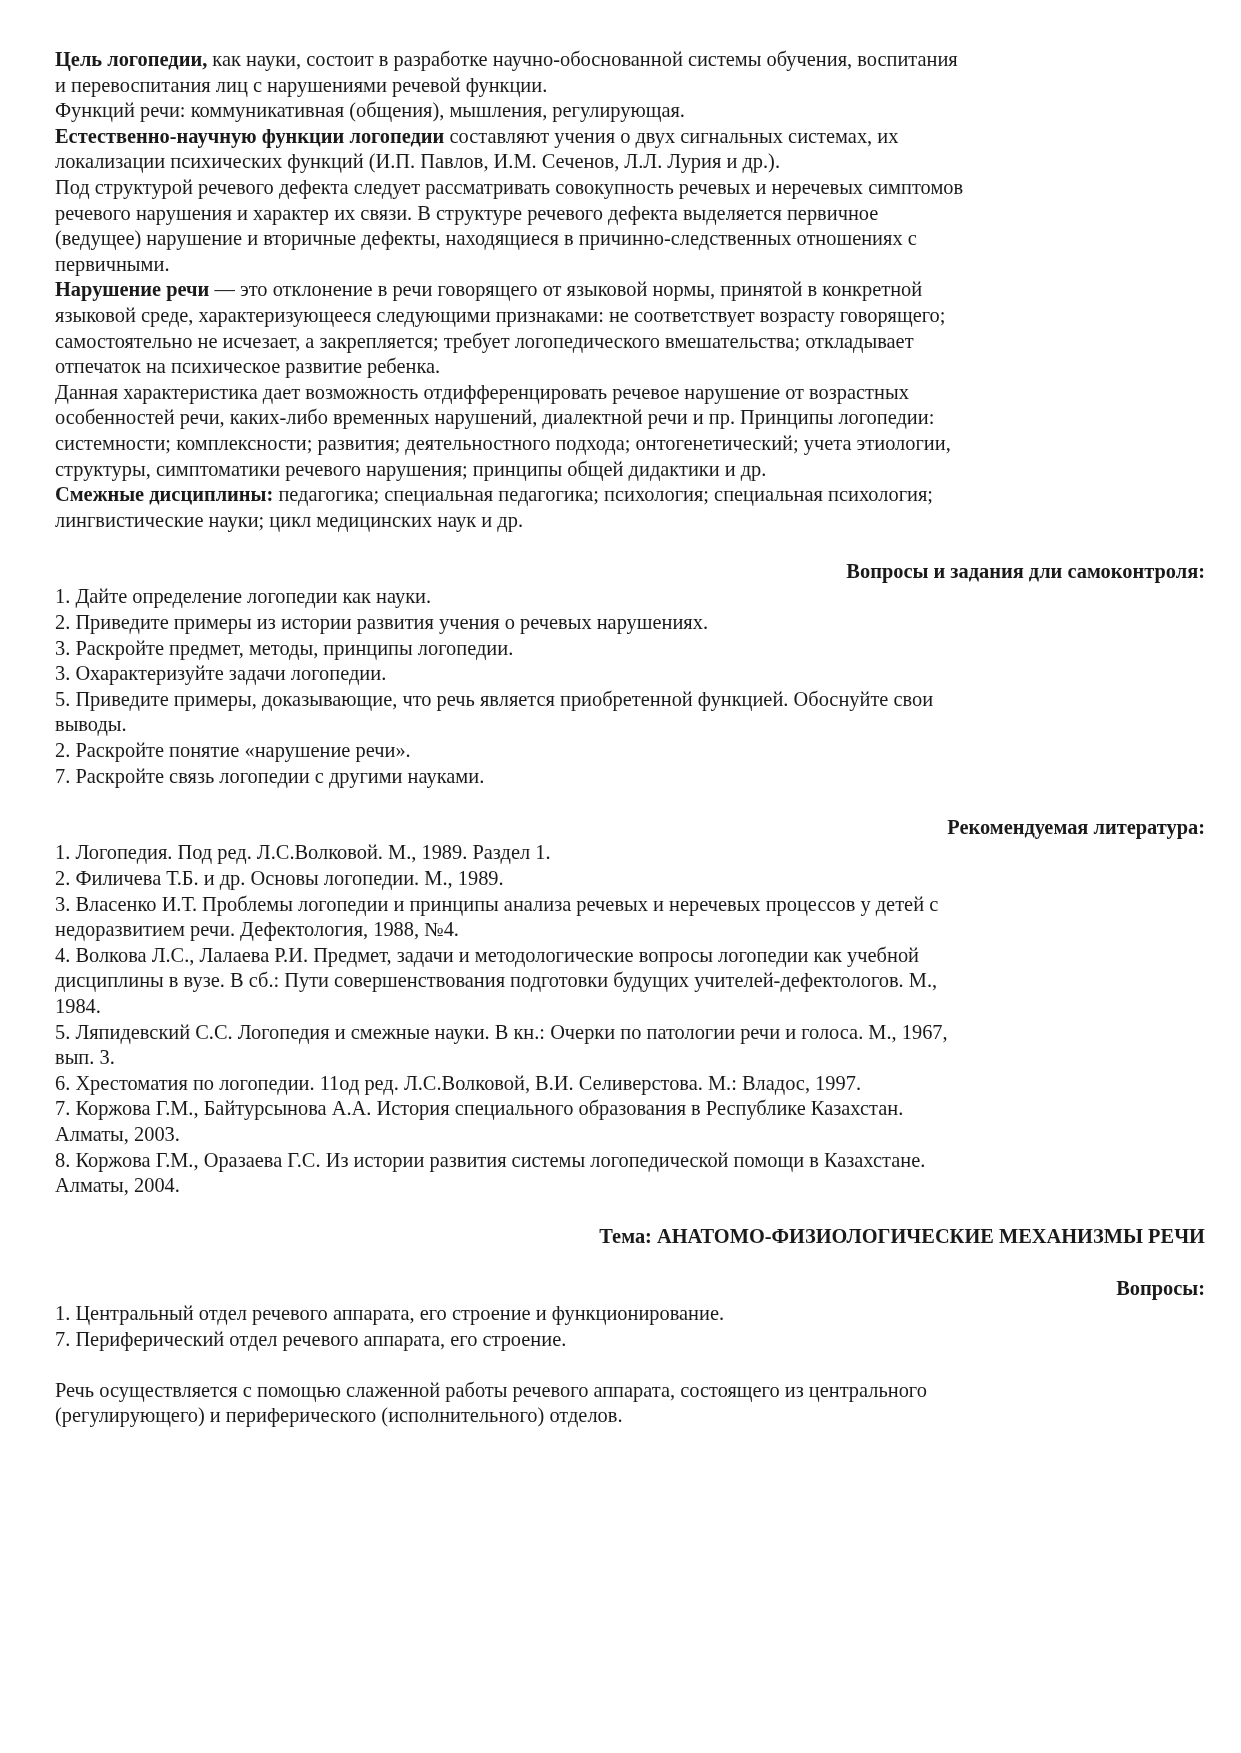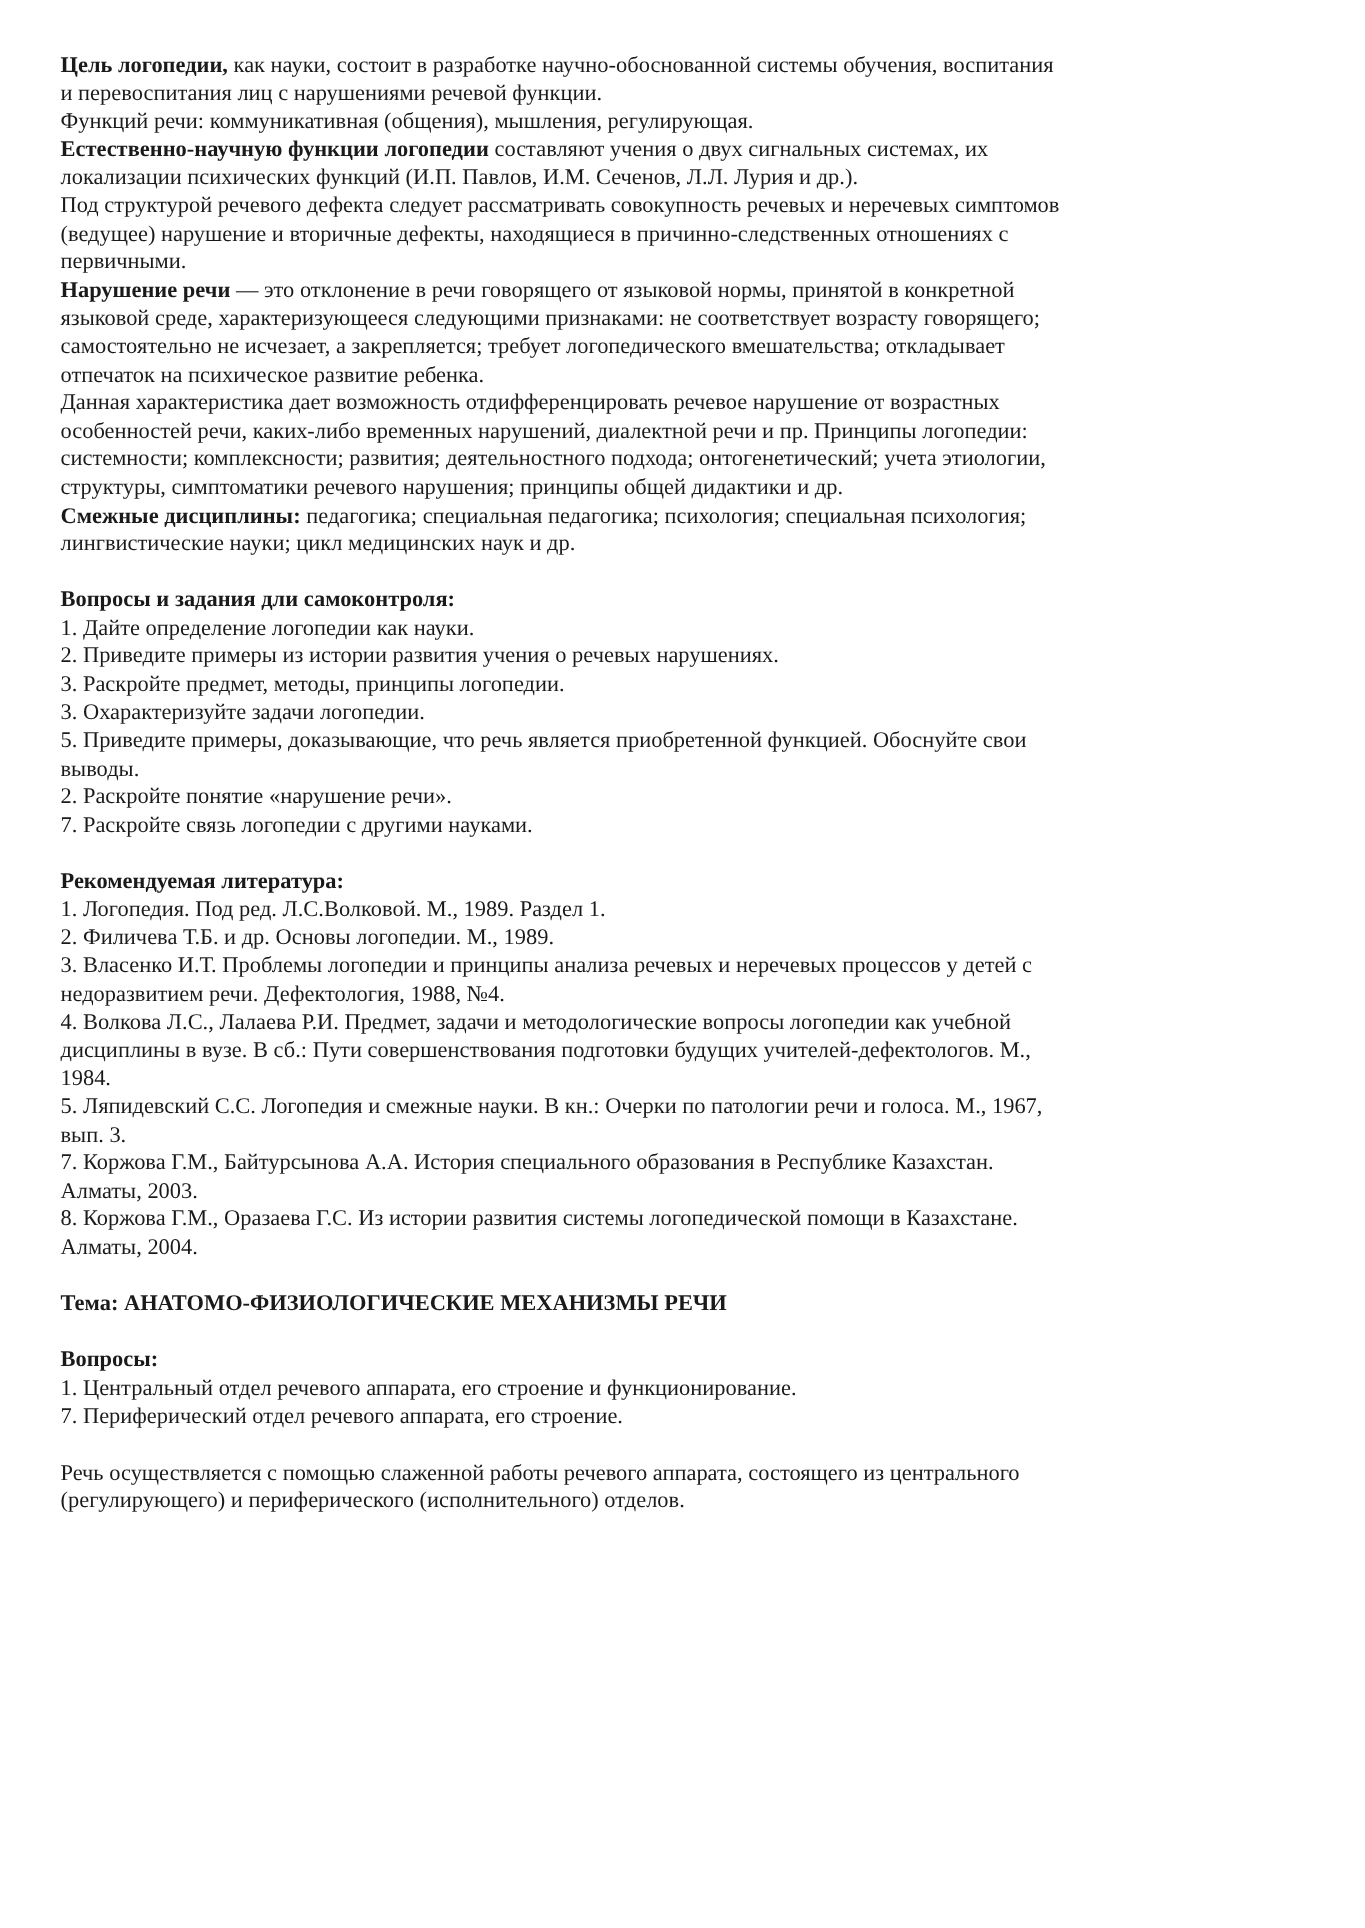--- a/index.html
+++ b/index.html
@@ -29,34 +29,36 @@
     }
     .blank {
       height: 25.6px;
     }
     b, .bold {
       font-weight: bold;
       text-align: center;
     }
     .heading {
       font-weight: bold;
+      text-align: right;
     }
   </style>
 </head>
 <body>
 
 <div class="page">
 
   <div>
     <div class="line"><b>Цель логопедии,</b><span> как науки, состоит в разработке научно-обоснованной системы обучения, воспитания</span></div>
     <div class="line">и перевоспитания лиц с нарушениями речевой функции.</div>
     <div class="line">Функций речи: коммуникативная (общения), мышления, регулирующая.</div>
     <div class="line"><b>Естественно-научную функции логопедии</b><span> составляют учения о двух сигнальных системах, их</span></div>
     <div class="line">локализации психических функций (И.П. Павлов, И.М. Сеченов, Л.Л. Лурия и др.).</div>
     <div class="line">Под структурой речевого дефекта следует рассматривать совокупность речевых и неречевых симптомов</div>
+    <div class="line">речевого нарушения и характер их связи. В структуре речевого дефекта выделяется первичное</div>
     <div class="line">(ведущее) нарушение и вторичные дефекты, находящиеся в причинно-следственных отношениях с</div>
     <div class="line">первичными.</div>
     <div class="line"><b>Нарушение речи</b><span> — это отклонение в речи говорящего от языковой нормы, принятой в конкретной</span></div>
     <div class="line">языковой среде, характеризующееся следующими признаками: не соответствует возрасту говорящего;</div>
     <div class="line">самостоятельно не исчезает, а закрепляется; требует логопедического вмешательства; откладывает</div>
     <div class="line">отпечаток на психическое развитие ребенка.</div>
     <div class="line">Данная характеристика дает возможность отдифференцировать речевое нарушение от возрастных</div>
     <div class="line">особенностей речи, каких-либо временных нарушений, диалектной речи и пр. Принципы логопедии:</div>
     <div class="line">системности; комплексности; развития; деятельностного подхода; онтогенетический; учета этиологии,</div>
     <div class="line">структуры, симптоматики речевого нарушения; принципы общей дидактики и др.</div>
@@ -84,20 +86,21 @@
     <div class="line heading">Рекомендуемая литература:</div>
     <div class="line">1. Логопедия. Под ред. Л.С.Волковой. М., 1989. Раздел 1.</div>
     <div class="line">2.  Филичева Т.Б. и др. Основы логопедии. М., 1989.</div>
     <div class="line">3.  Власенко И.Т. Проблемы логопедии и принципы анализа речевых и неречевых процессов у детей с</div>
     <div class="line">недоразвитием речи. Дефектология, 1988, №4.</div>
     <div class="line">4.  Волкова Л.С., Лалаева Р.И. Предмет, задачи и методологические вопросы логопедии как учебной</div>
     <div class="line">дисциплины в вузе. В сб.: Пути совершенствования подготовки будущих учителей-дефектологов. М.,</div>
     <div class="line">1984.</div>
     <div class="line">5.  Ляпидевский С.С. Логопедия и смежные науки. В кн.: Очерки по патологии речи и голоса. М., 1967,</div>
     <div class="line">вып. 3.</div>
+    <div class="line">6.  Хрестоматия по логопедии. 11од ред. Л.С.Волковой, В.И. Селиверстова. М.: Владос, 1997.</div>
     <div class="line">7.  Коржова Г.М., Байтурсынова А.А. История специального образования в Республике Казахстан.</div>
     <div class="line">Алматы, 2003.</div>
     <div class="line">8.  Коржова Г.М., Оразаева Г.С. Из истории развития системы логопедической помощи в Казахстане.</div>
     <div class="line">Алматы, 2004.</div>
   </div>
 
   <div class="blank"></div>
 
   <div>
     <div class="line heading">Тема: АНАТОМО-ФИЗИОЛОГИЧЕСКИЕ МЕХАНИЗМЫ РЕЧИ</div>

